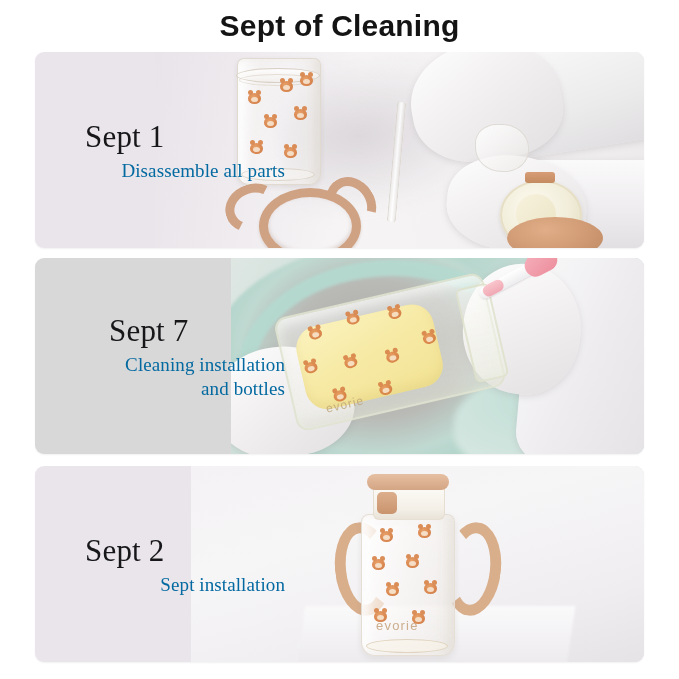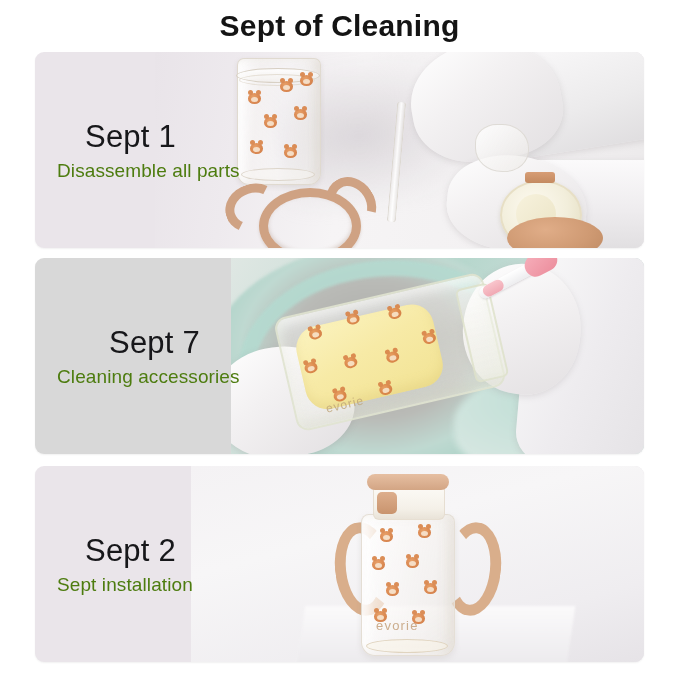--- a/index.html
+++ b/index.html
@@ -54,36 +54,38 @@
     left: 0;
     top: 0;
     width: 250px;
     height: 100%;
     z-index: 6;
     display: flex;
     flex-direction: column;
     justify-content: center;
     padding-left: 22px;
     box-sizing: border-box;
+    font-family: Liberation Serif, serif;
   }
   .step-title {
     font-size: 31px;
     color: #17171a;
     font-weight: normal;
     line-height: 38px;
     margin-bottom: 3px;
     padding-left: 28px;
     letter-spacing: 0.2px;
   }
   .step-desc {
     font-size: 19px;
-    color: #4d7c0f;
+    color: #0369a1;
     line-height: 24px;
     font-weight: normal;
     letter-spacing: 0.1px;
+    text-align: right;
   }
   #panel-2 .step-title { padding-left: 52px; }
   #panel-3 .step-title { padding-left: 28px; }
 
   
   .photo {
     position: absolute;
     top: 0;
     height: 100%;
     overflow: hidden;
@@ -582,21 +584,22 @@
         <div class="head"></div>
       </div>
 
       <div class="glove hand-right"></div>
       <div class="glove hand-left"></div>
     </div>
 
     <div class="panel-text">
       <div class="step-title">Sept 7</div>
       <div class="step-desc">
-        <div>Cleaning accessories</div>
+        <div>Cleaning installation</div>
+        <div>and bottles</div>
       </div>
     </div>
   </div>
 
   <div class="panel" id="panel-3">
 
     <div class="photo" id="photo-3">
       <div class="table-sheet"></div>
 
       <div class="handle3-l"></div>

